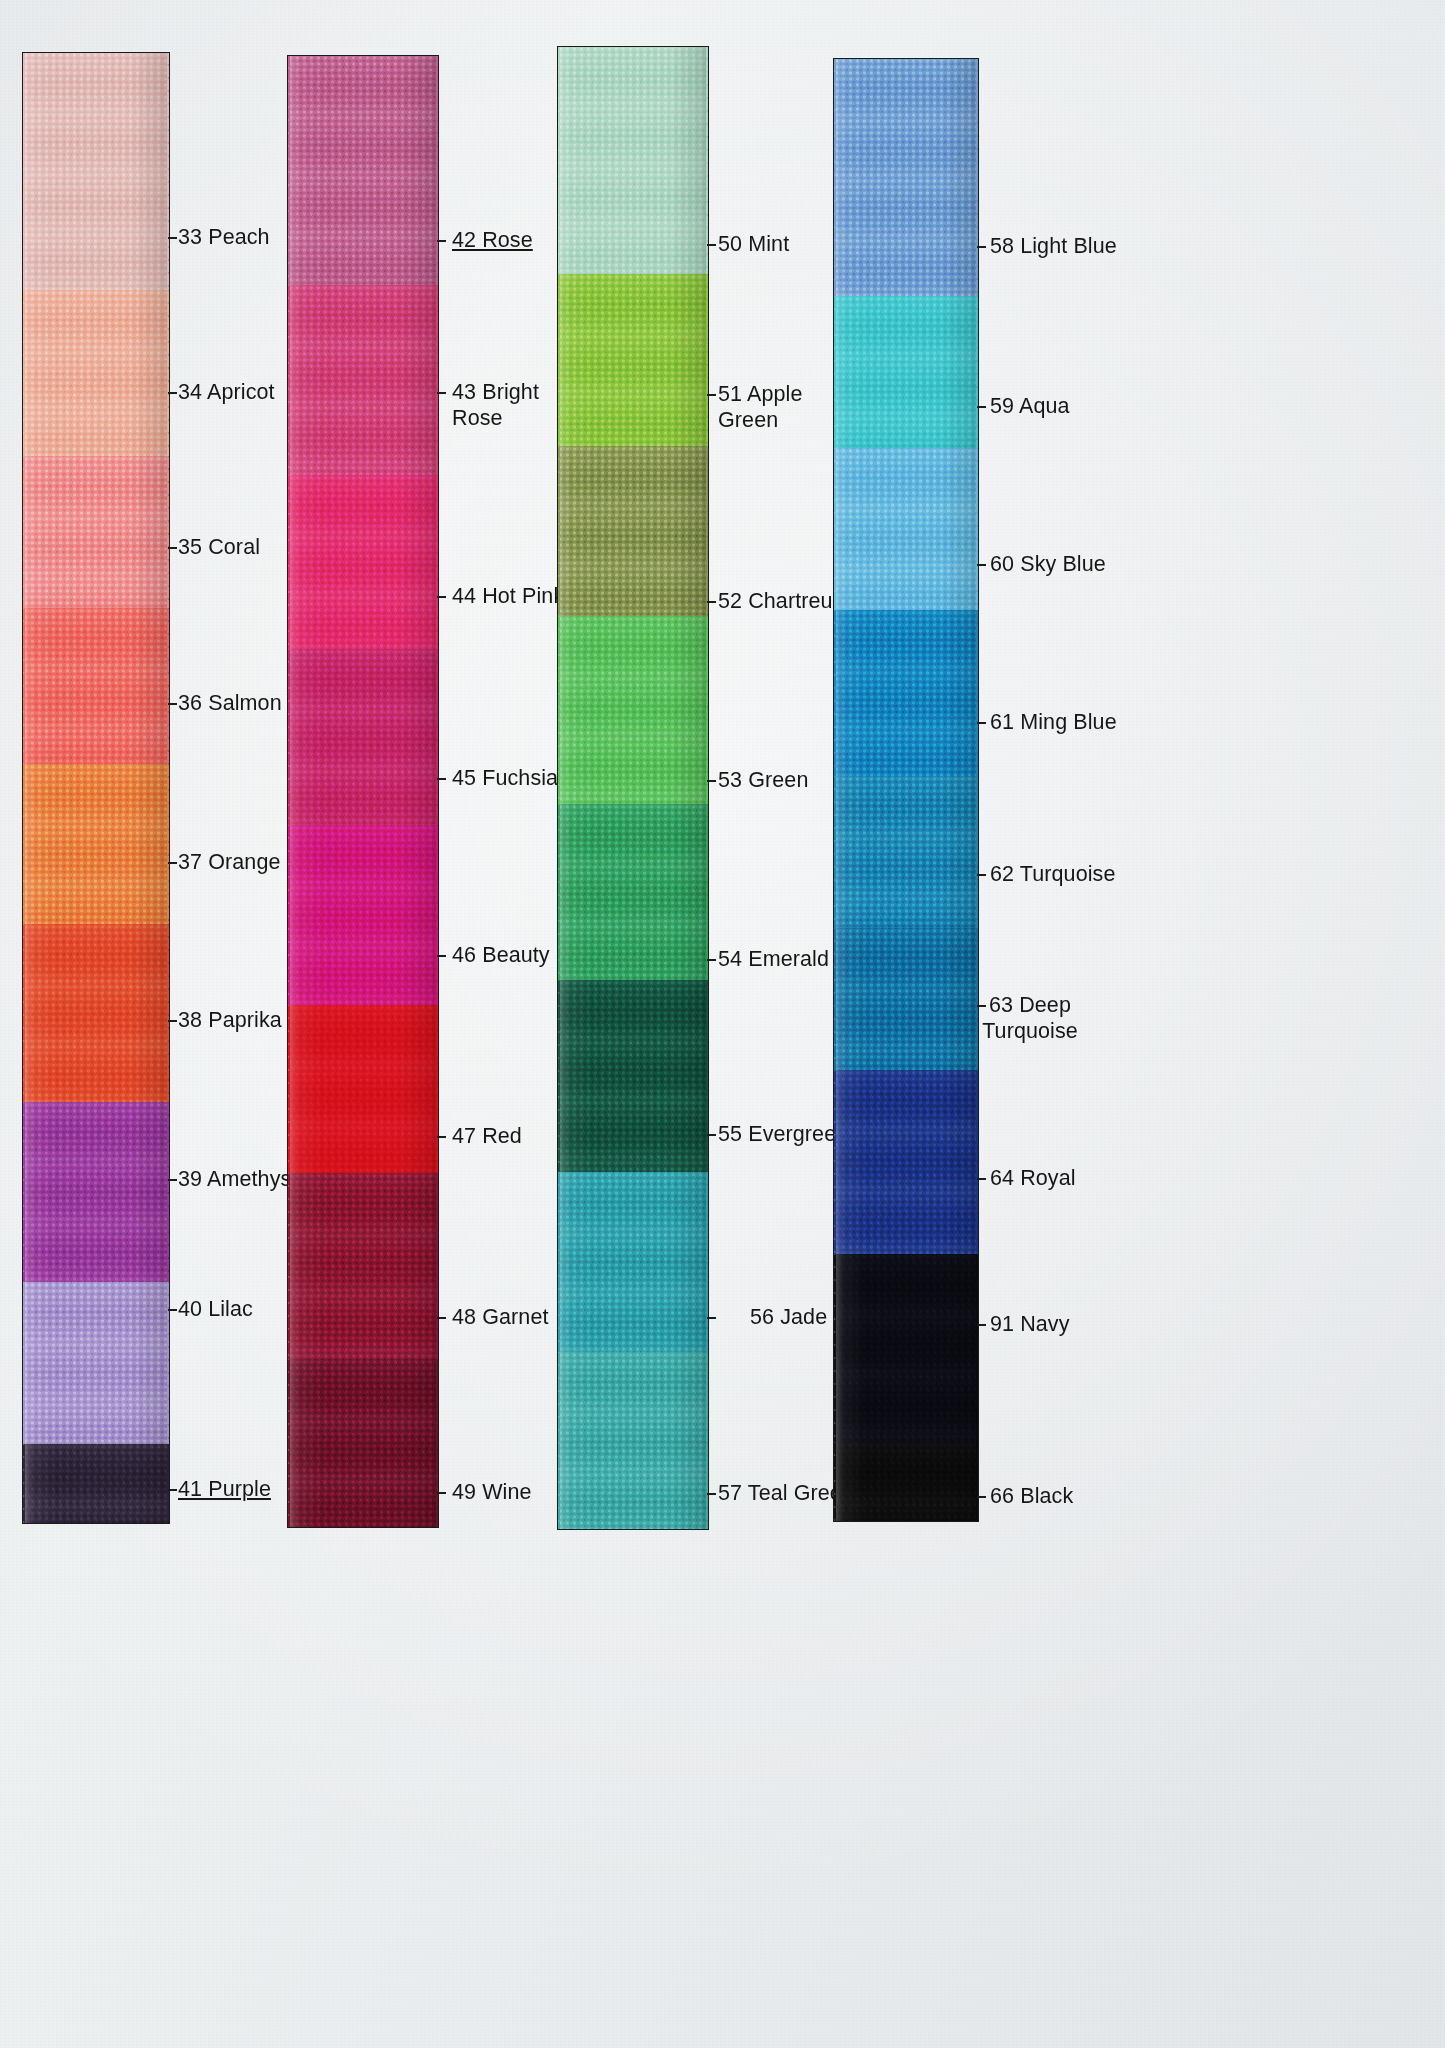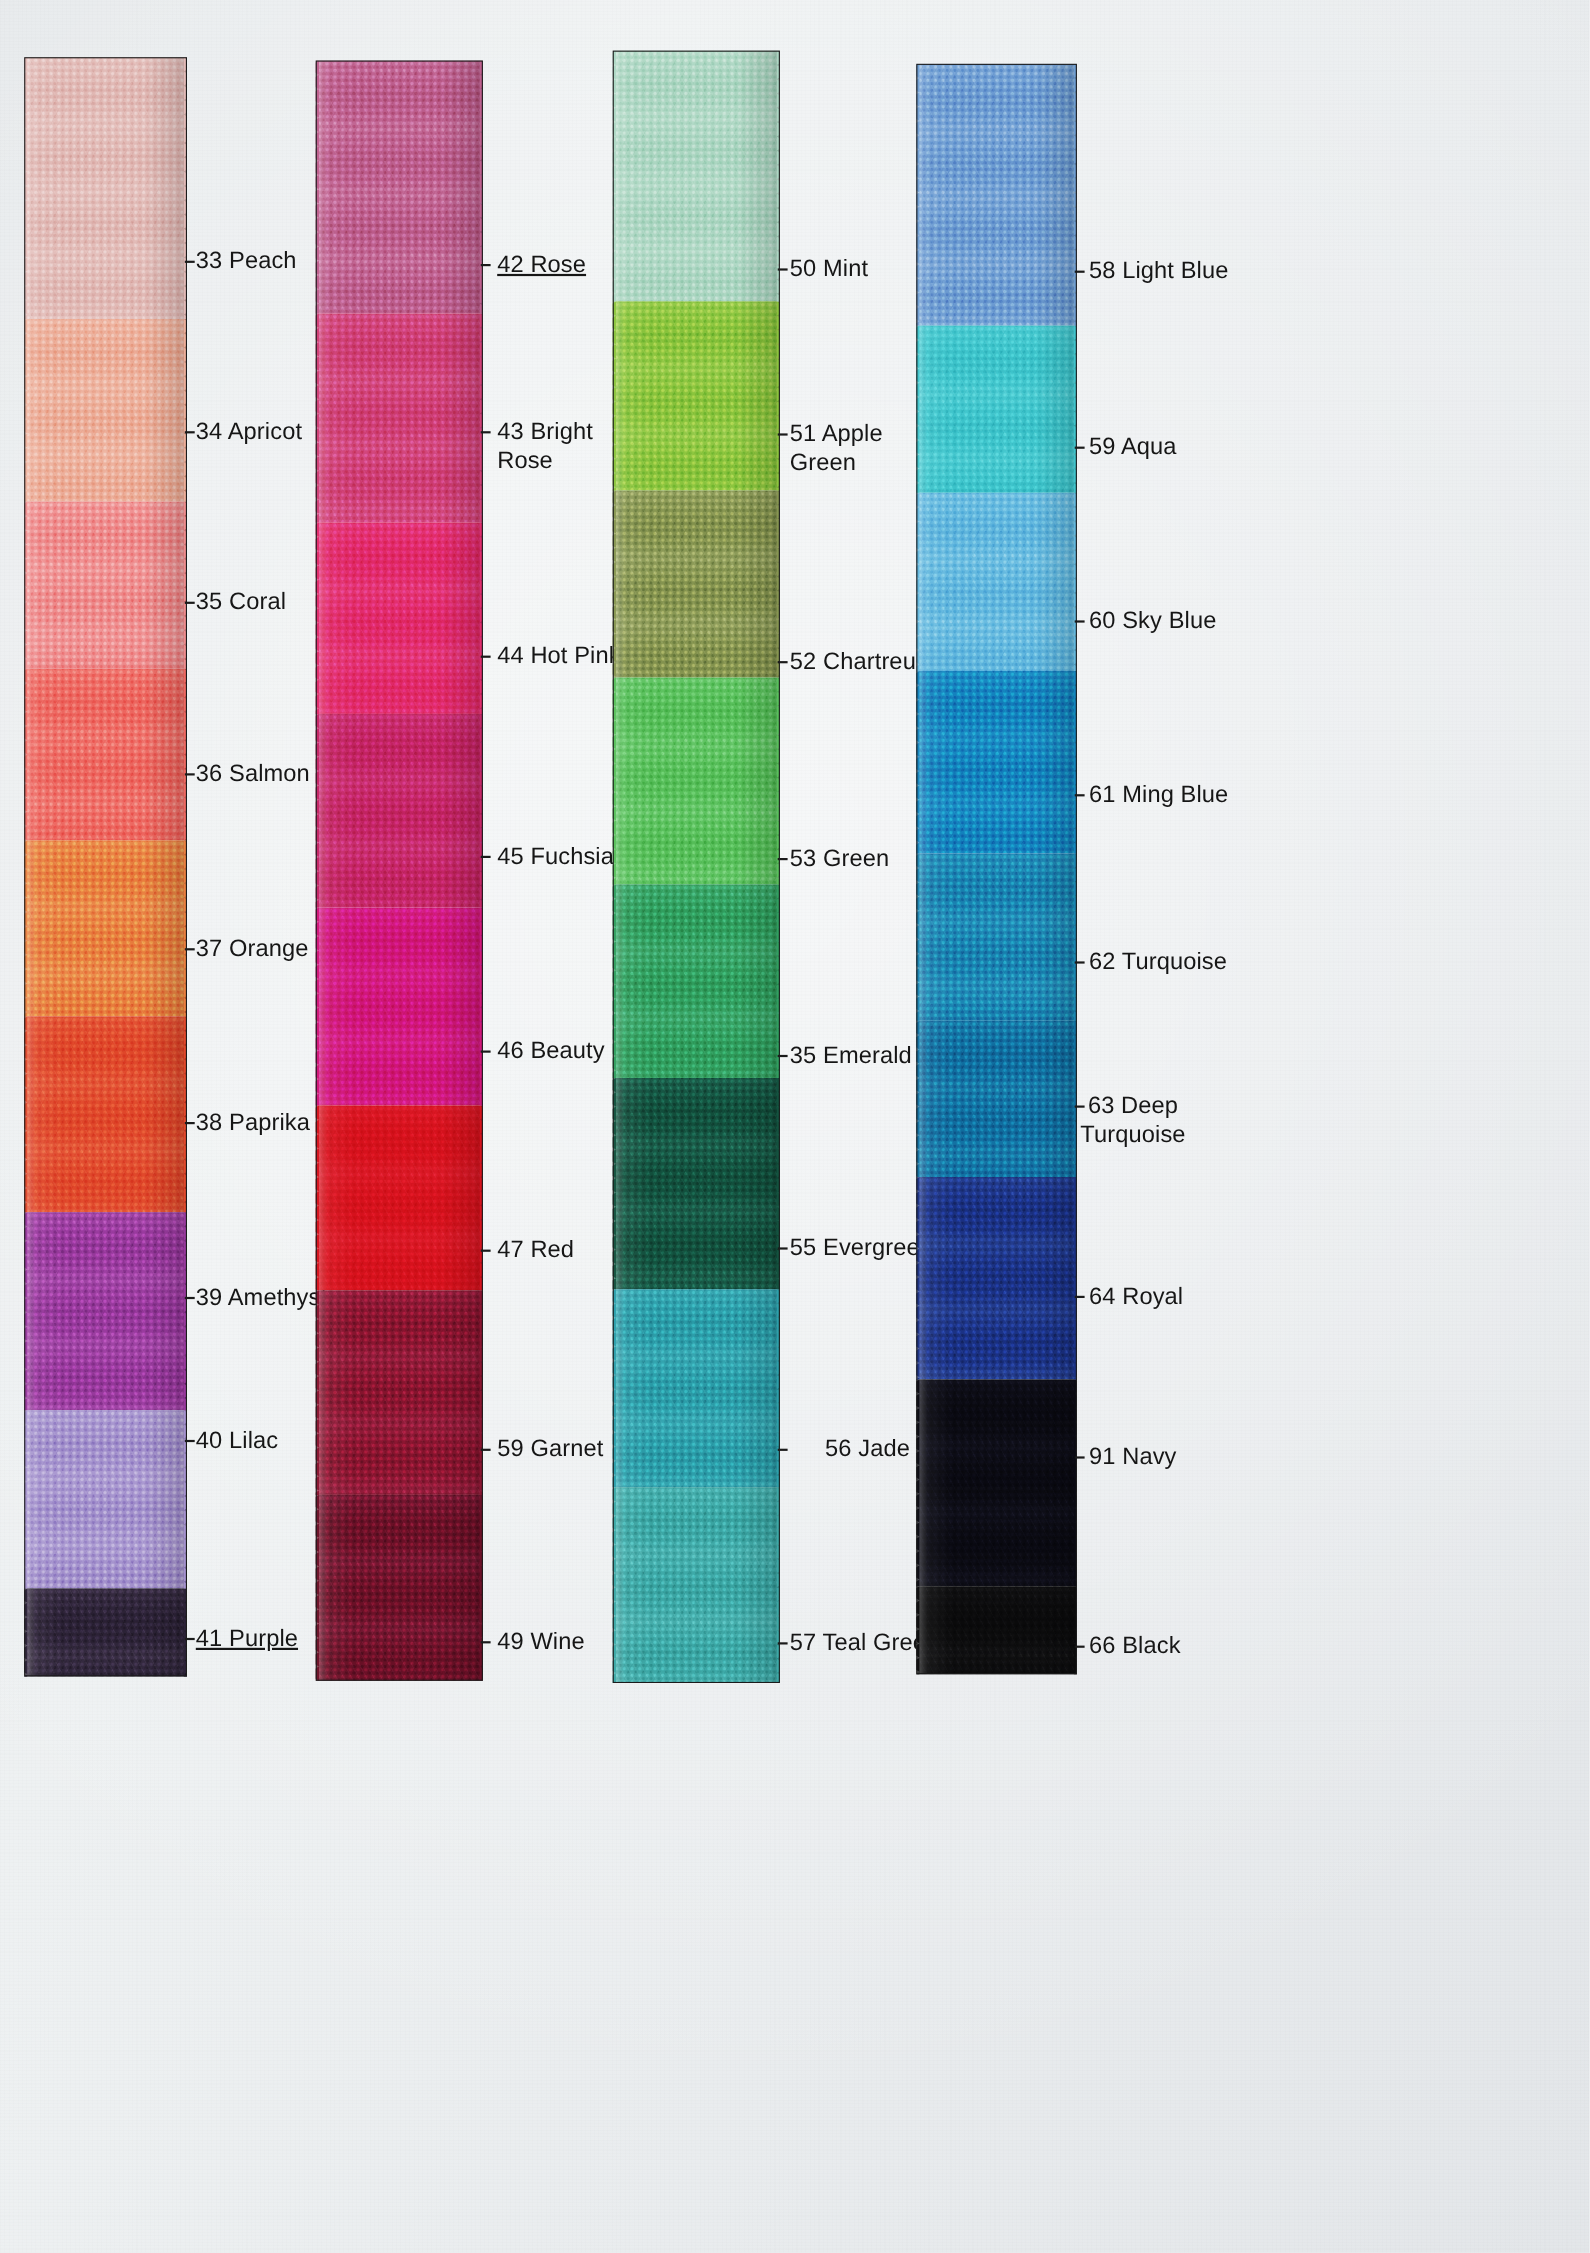--- a/index.html
+++ b/index.html
@@ -354,21 +354,21 @@
 Rose</div>
     <div class="tick" style="left: 437px; top: 392px;"></div>
     <div class="lbl" style="left: 452px; top: 583px;">44 Hot Pink</div>
     <div class="tick" style="left: 437px; top: 596px;"></div>
     <div class="lbl" style="left: 452px; top: 765px;">45 Fuchsia</div>
     <div class="tick" style="left: 437px; top: 778px;"></div>
     <div class="lbl" style="left: 452px; top: 942px;">46 Beauty</div>
     <div class="tick" style="left: 437px; top: 955px;"></div>
     <div class="lbl" style="left: 452px; top: 1123px;">47 Red</div>
     <div class="tick" style="left: 437px; top: 1136px;"></div>
-    <div class="lbl" style="left: 452px; top: 1304px;">59 Garnet</div>
+    <div class="lbl" style="left: 452px; top: 1304px;">48 Garnet</div>
     <div class="tick" style="left: 437px; top: 1317px;"></div>
     <div class="lbl" style="left: 452px; top: 1479px;">49 Wine</div>
     <div class="tick" style="left: 437px; top: 1492px;"></div>
     <div class="column" style="left: 557px; width: 152px;">
       <div class="strip" style="left: 0px; top: 46px; width: 152px; height: 1484px;">
         <div class="swatch" style="height: 228px; background: rgb(174, 216, 196);">
           <div class="bands"></div>
           <div class="weave"></div>
           <div class="net"></div>
           <div class="edges"></div>
@@ -468,21 +468,21 @@
     </div>
     <div class="lbl" style="left: 718px; top: 231px;">50 Mint</div>
     <div class="tick" style="left: 707px; top: 244px;"></div>
     <div class="lbl w" style="left: 718px; top: 381px;">51 Apple
 Green</div>
     <div class="tick" style="left: 707px; top: 394px;"></div>
     <div class="lbl" style="left: 718px; top: 588px;">52 Chartreuse</div>
     <div class="tick" style="left: 707px; top: 601px;"></div>
     <div class="lbl" style="left: 718px; top: 767px;">53 Green</div>
     <div class="tick" style="left: 707px; top: 780px;"></div>
-    <div class="lbl" style="left: 718px; top: 946px;">35 Emerald</div>
+    <div class="lbl" style="left: 718px; top: 946px;">54 Emerald</div>
     <div class="tick" style="left: 707px; top: 959px;"></div>
     <div class="lbl" style="left: 718px; top: 1121px;">55 Evergreen</div>
     <div class="tick" style="left: 707px; top: 1134px;"></div>
     <div class="lbl" style="left: 750px; top: 1304px;">56 Jade</div>
     <div class="tick" style="left: 707px; top: 1317px;"></div>
     <div class="lbl" style="left: 718px; top: 1480px;">57 Teal Green</div>
     <div class="tick" style="left: 707px; top: 1493px;"></div>
     <div class="column" style="left: 833px; width: 146px;">
       <div class="strip" style="left: 0px; top: 58px; width: 146px; height: 1464px;">
         <div class="swatch" style="height: 238px; background: rgb(111, 158, 212);">

